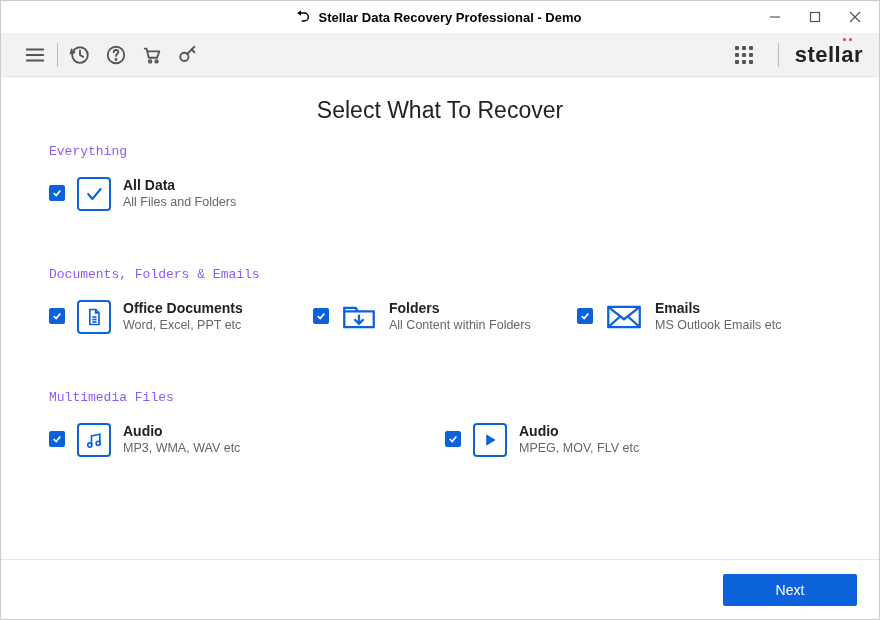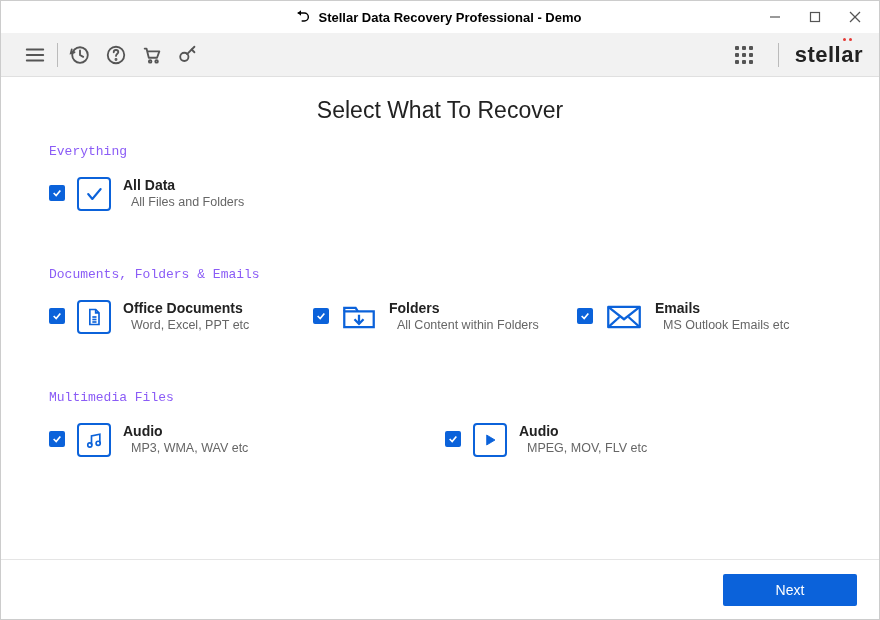--- a/index.html
+++ b/index.html
@@ -38,21 +38,21 @@
 
   .cat-row { display: flex; gap: 10px; }
   .cat-col { flex: 1; }
   .cat-item { display: flex; align-items: flex-start; gap: 12px; }
   .chk { width: 16px; height: 16px; border: 2px solid #0b62da; border-radius: 2px; background: #0b62da; display: flex; align-items: center; justify-content: center; margin-top: 8px; flex-shrink: 0; }
   .chk svg { width: 10px; height: 10px; }
   .cat-icon { width: 34px; height: 34px; border: 2px solid #0b62da; border-radius: 4px; display: flex; align-items: center; justify-content: center; color: #0b62da; flex-shrink: 0; }
   .cat-icon svg { stroke: #0b62da; }
   .cat-text { padding-top: 0; }
   .cat-title { font-size: 14px; font-weight: 600; color: #222; }
-  .cat-sub { font-size: 12.5px; color: #666; margin-top: 2px; margin-left: 8px; }
+  .cat-sub { font-size: 12.5px; color: #666; margin-top: 2px; }
 
   
   .footer { height: 60px; border-top: 1px solid #e5e5e5; display: flex; align-items: center; justify-content: flex-end; padding: 0 22px; }
   .next-btn { background: #0b62da; color: #fff; border: none; width: 134px; height: 32px; font-size: 14px; border-radius: 2px; cursor: pointer; }
 </style>
 </head>
 <body>
 
 <div class="window">
 

